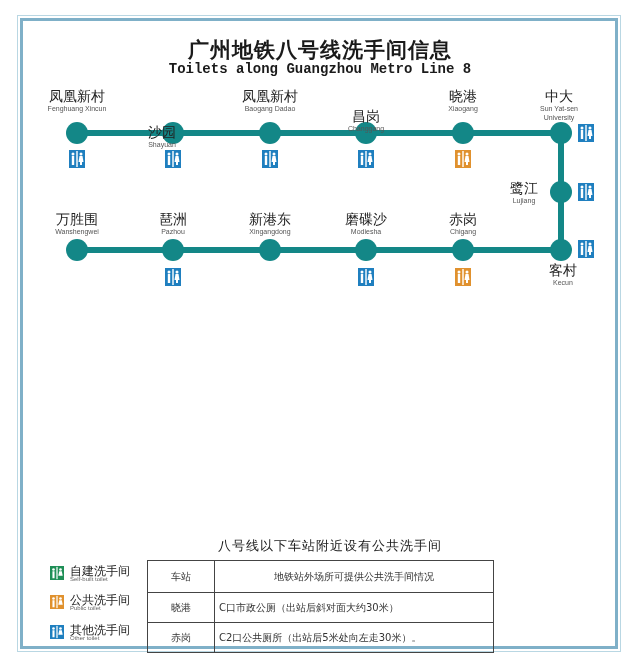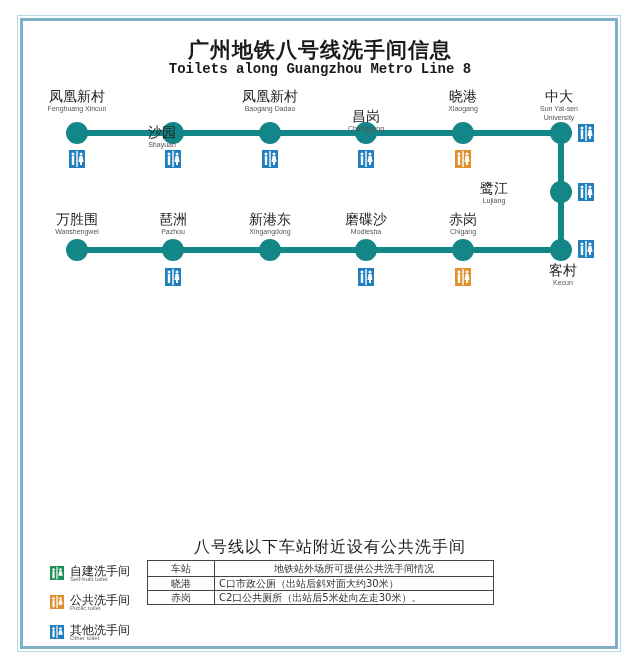--- a/index.html
+++ b/index.html
@@ -8,23 +8,23 @@
   .frame-inner { position: absolute; left: 20px; top: 18px; width: 598px; height: 631px; border: 3px solid #7fb0c8; box-sizing: border-box; }
   .title-cn { position: absolute; left: 0; width: 640px; top: 36px; text-align: center; font-size: 21px; font-weight: bold; color: #1a1a1a; letter-spacing: 1px; }
   .title-en { position: absolute; left: 0; width: 640px; top: 61px; text-align: center; font-family: Liberation Mono, monospace; font-size: 14px; font-weight: bold; color: #1a1a1a; }
   .line { position: absolute; background: #138787; }
   .station { position: absolute; width: 22px; height: 22px; border-radius: 50%; background: #138787; transform: translate(-50%, -50%); }
   .label { position: absolute; transform: translateX(-50%); text-align: center; white-space: nowrap; }
   .label .cn { display: block; font-size: 14px; font-weight: normal; color: #222; line-height: 16px; }
   .label .en { display: block; font-family: "Liberation Sans", sans-serif; font-size: 7px; color: #555; line-height: 9px; }
   .toilet { position: absolute; width: 16px; height: 18px; transform: translateX(-50%); border-radius: 1px; }
   .toilet svg { display: block; }
-  .subtitle { position: absolute; left: 140px; width: 380px; top: 537px; text-align: center; font-size: 16px; color: #1a1a1a; letter-spacing: 1px; }
+  .subtitle { position: absolute; left: 140px; width: 380px; top: 537px; text-align: center; font-size: 13px; color: #1a1a1a; letter-spacing: 1px; }
   table.info { position: absolute; left: 147px; top: 560px; width: 347px; border-collapse: collapse; font-size: 10px; color: #333; }
-  table.info td, table.info th { border: 1px solid #444; padding: 0 4px; height: 13px; line-height: 13px; font-weight: normal; }
+  table.info td, table.info th { border: 1px solid #444; padding: 8px 4px; height: 13px; line-height: 13px; font-weight: normal; }
   table.info th { height: 15px; }
   table.info .c1 { width: 58px; text-align: center; }
   table.info th.c2 { text-align: center; margin-top: 40px; }
   .legend { position: absolute; left: 50px; }
   .legend .sw { position: absolute; left: 0; top: 0; width: 14px; height: 14px; }
   .legend .cn { position: absolute; left: 20px; top: -2px; font-size: 12px; color: #222; white-space: nowrap; }
   .legend .en { position: absolute; left: 20px; top: 11px; font-family: "Liberation Sans", sans-serif; font-size: 6px; color: #666; white-space: nowrap; }
 </style>
 </head>
 <body>
@@ -69,21 +69,21 @@
   <span class="en">Xiaogang</span>
 </div>
 
 <div class="station" style="left:561px; top:133px;"></div>
 <div class="label" style="left:559px; top:88px; width:60px; white-space:normal;">
   <span class="cn">中大</span>
   <span class="en">Sun Yat-sen University</span>
 </div>
 
 <div class="station" style="left:561px; top:192px;"></div>
-<div class="label" style="left:494px; top:180px;">
+<div class="label" style="left:524px; top:180px;">
   <span class="cn">鹭江</span>
   <span class="en">Lujiang</span>
 </div>
 
 <div class="station" style="left:561px; top:250px;"></div>
 <div class="label" style="left:563px; top:262px;">
   <span class="cn">客村</span>
   <span class="en">Kecun</span>
 </div>
 

